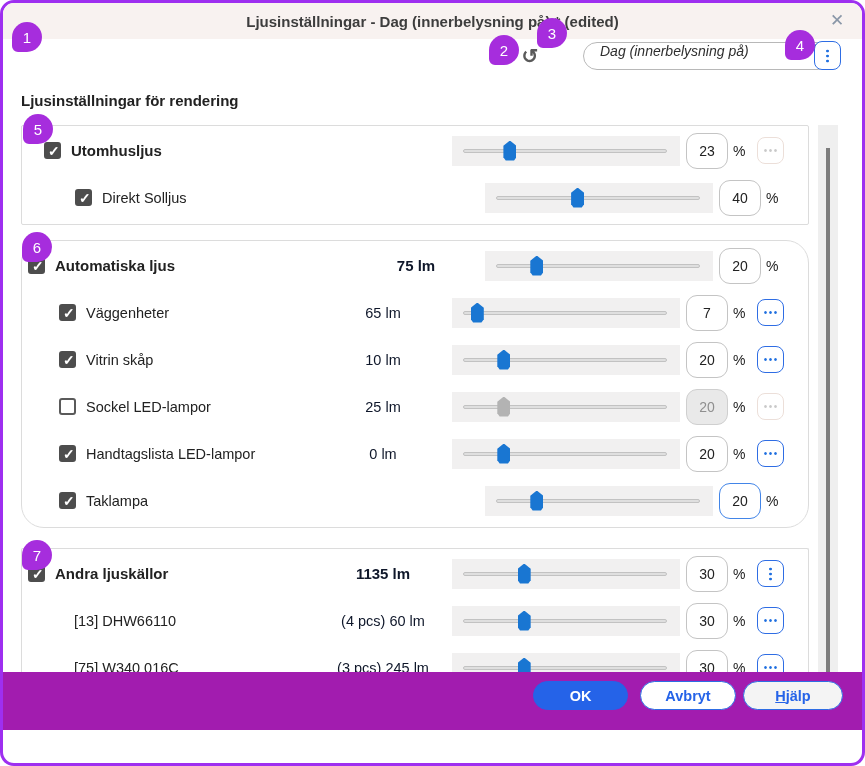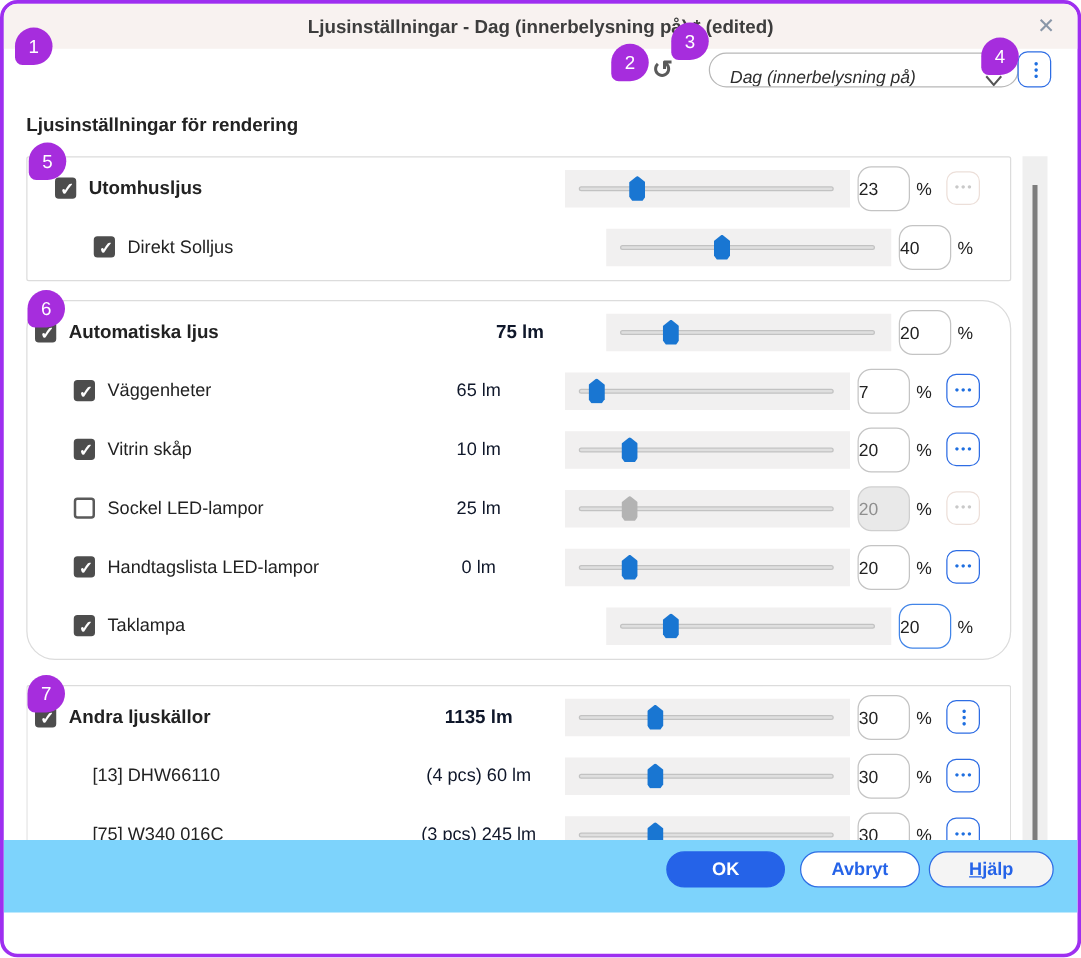--- a/index.html
+++ b/index.html
@@ -22,23 +22,23 @@
   }
   
   .tabs { position:absolute; left:14px; top:40px; display:flex; gap:32px; }
   .tab { font-size:15px; color:#3a3a3a; padding:4px 4px 8px 4px; border-bottom:3px solid transparent; cursor:pointer; white-space:nowrap; }
   .tab.active { color:#1c66d8; border-bottom-color:#1c66d8; }
   .history-btn {
     position:absolute; left:514px; top:40px; width:26px; height:26px; border:none; background:transparent;
     color:#5a5a5a; font-size:20px; font-weight:bold; line-height:24px; cursor:pointer;
   }
   .preset-select {
-    position:absolute; left:564px; top:39px; width:248px; height:28px;
+    position:absolute; left:580px; top:39px; width:248px; height:28px;
     border:1px solid #b8b8b8; border-radius:14px; background:#fff;
-    display:flex; align-items:flex-end; padding:0 12px 0 16px; cursor:pointer;
+    display:flex; align-items:flex-start; padding:0 12px 0 16px; cursor:pointer;
   }
   .preset-select .value { font-size:14px; font-style:italic; color:#2e2e2e; flex:1; white-space:nowrap; overflow:hidden; }
   .preset-select .chev { width:14px; height:9px; }
   .kebab-btn {
     position:absolute; left:811px; top:38px; width:27px; height:29px;
     border:1.5px solid #2e6de4; border-radius:8px; background:#fff; cursor:pointer;
     display:flex; align-items:center; justify-content:center;
   }
   .kebab-btn .dots { transform:rotate(90deg); }
   .dots { font-size:10px; letter-spacing:1.5px; color:#1f6fe0; line-height:1; display:inline-block; text-indent:1.5px; }
@@ -76,40 +76,40 @@
   .slider { position:relative; width:228px; height:30px; background:#f1f0f0; flex:0 0 228px; }
   .slider .track { position:absolute; left:11px; right:13px; top:13px; height:4px; background:#dfdfdf; border:1px solid #c2c2c2; border-radius:2px; }
   .slider .thumb {
     position:absolute; top:5px; width:13px; height:20px; background:#1976d2; cursor:pointer;
     clip-path:polygon(50% 0%, 100% 26%, 100% 84%, 82% 100%, 18% 100%, 0% 84%, 0% 26%);
   }
   .row.disabled .slider .thumb { background:#b3b3b3; }
   .pill {
     width:42px; height:36px; margin-left:6px; flex:0 0 42px;
     border:1.5px solid #c4c4c4; border-radius:11px; background:#fff;
-    display:flex; align-items:center; justify-content:flex-start;
+    display:flex; align-items:center; justify-content:center;
     font-size:14px; color:#222;
   }
   .row.focused .pill { border-color:#4285e8; }
   .row.disabled .pill { background:#e9e9e9; border-color:#cfcfcf; color:#8f8f8f; }
   .unit { width:18px; margin-left:5px; font-size:14px; color:#222; }
   .more-btn {
     width:27px; height:27px; margin-left:6px; flex:0 0 27px;
     border:1.5px solid #2e6de4; border-radius:8px; background:#fff; cursor:pointer;
     display:none; align-items:center; justify-content:center; padding:0;
   }
   .row.more-ellipsis .more-btn, .row.more-kebab .more-btn, .row.more-disabled .more-btn { display:flex; }
   .row.more-kebab .more-btn .dots { transform:rotate(90deg); }
   .row.more-disabled .more-btn { border-color:#ecdfd9; }
   .row.more-disabled .more-btn .dots { color:#c9c9c9; }
   
   .scrollbar { position:absolute; left:815px; top:122px; width:20px; height:584px; background:#efefef; }
   .scrollbar .thumb-v { position:absolute; left:8px; top:23px; width:4px; height:553px; background:#7d7d7d; }
   
-  .footer { position:absolute; left:0; top:669px; width:100%; height:58px; background:#7dd3fc; z-index:20; }
+  .footer { position:absolute; left:0; top:669px; width:100%; height:58px; background:#a21caf; z-index:20; }
   .btn {
     position:absolute; top:9px; height:29px; border-radius:15px; font-size:14.5px; font-weight:700;
     cursor:pointer; font-family:"Liberation Sans", sans-serif;
   }
   .btn.primary { left:530px; width:95px; background:#2563e8; color:#fff; border:1.5px solid #2563e8; }
   .btn.secondary { left:637px; width:96px; background:#fff; color:#2563e8; border:1.5px solid #2e6de4; }
   .btn.help { left:740px; width:100px; background:#f4f4f4; color:#2563e8; border:1.5px solid #2e6de4; }
   .btn.help .fl { display:block; }
   .btn.help .fl::first-letter { text-decoration:underline; }
 </style>

